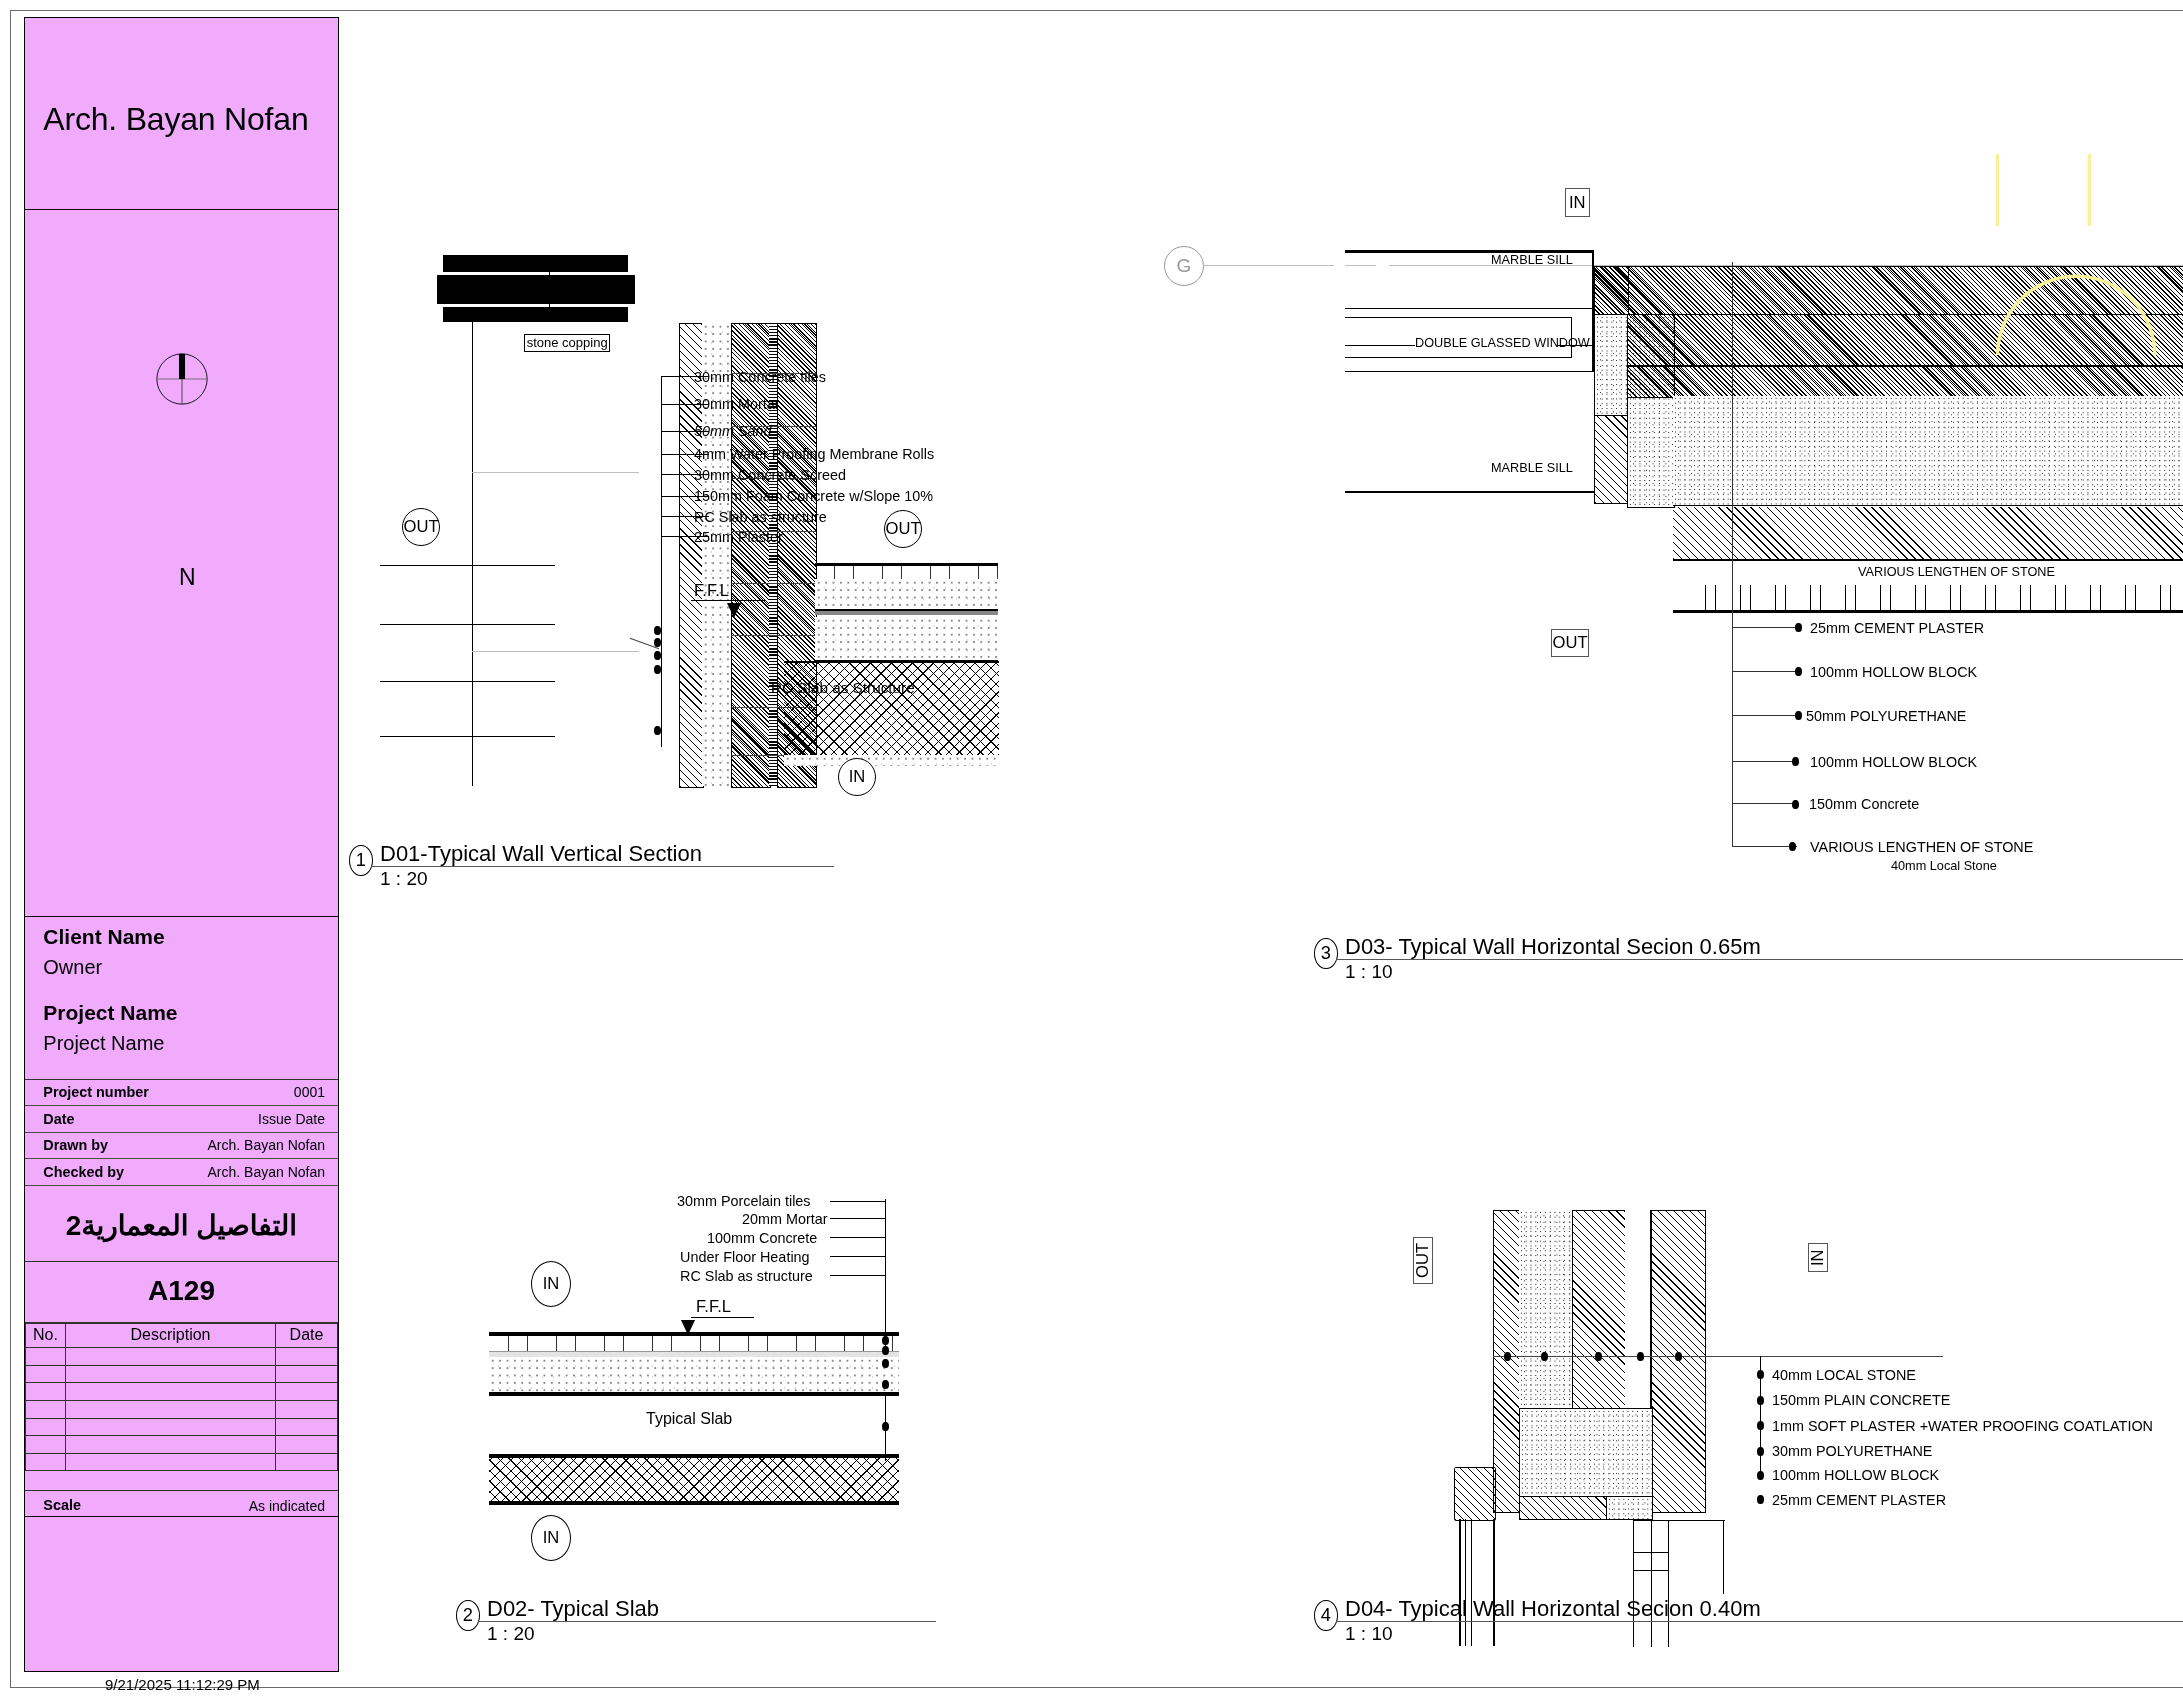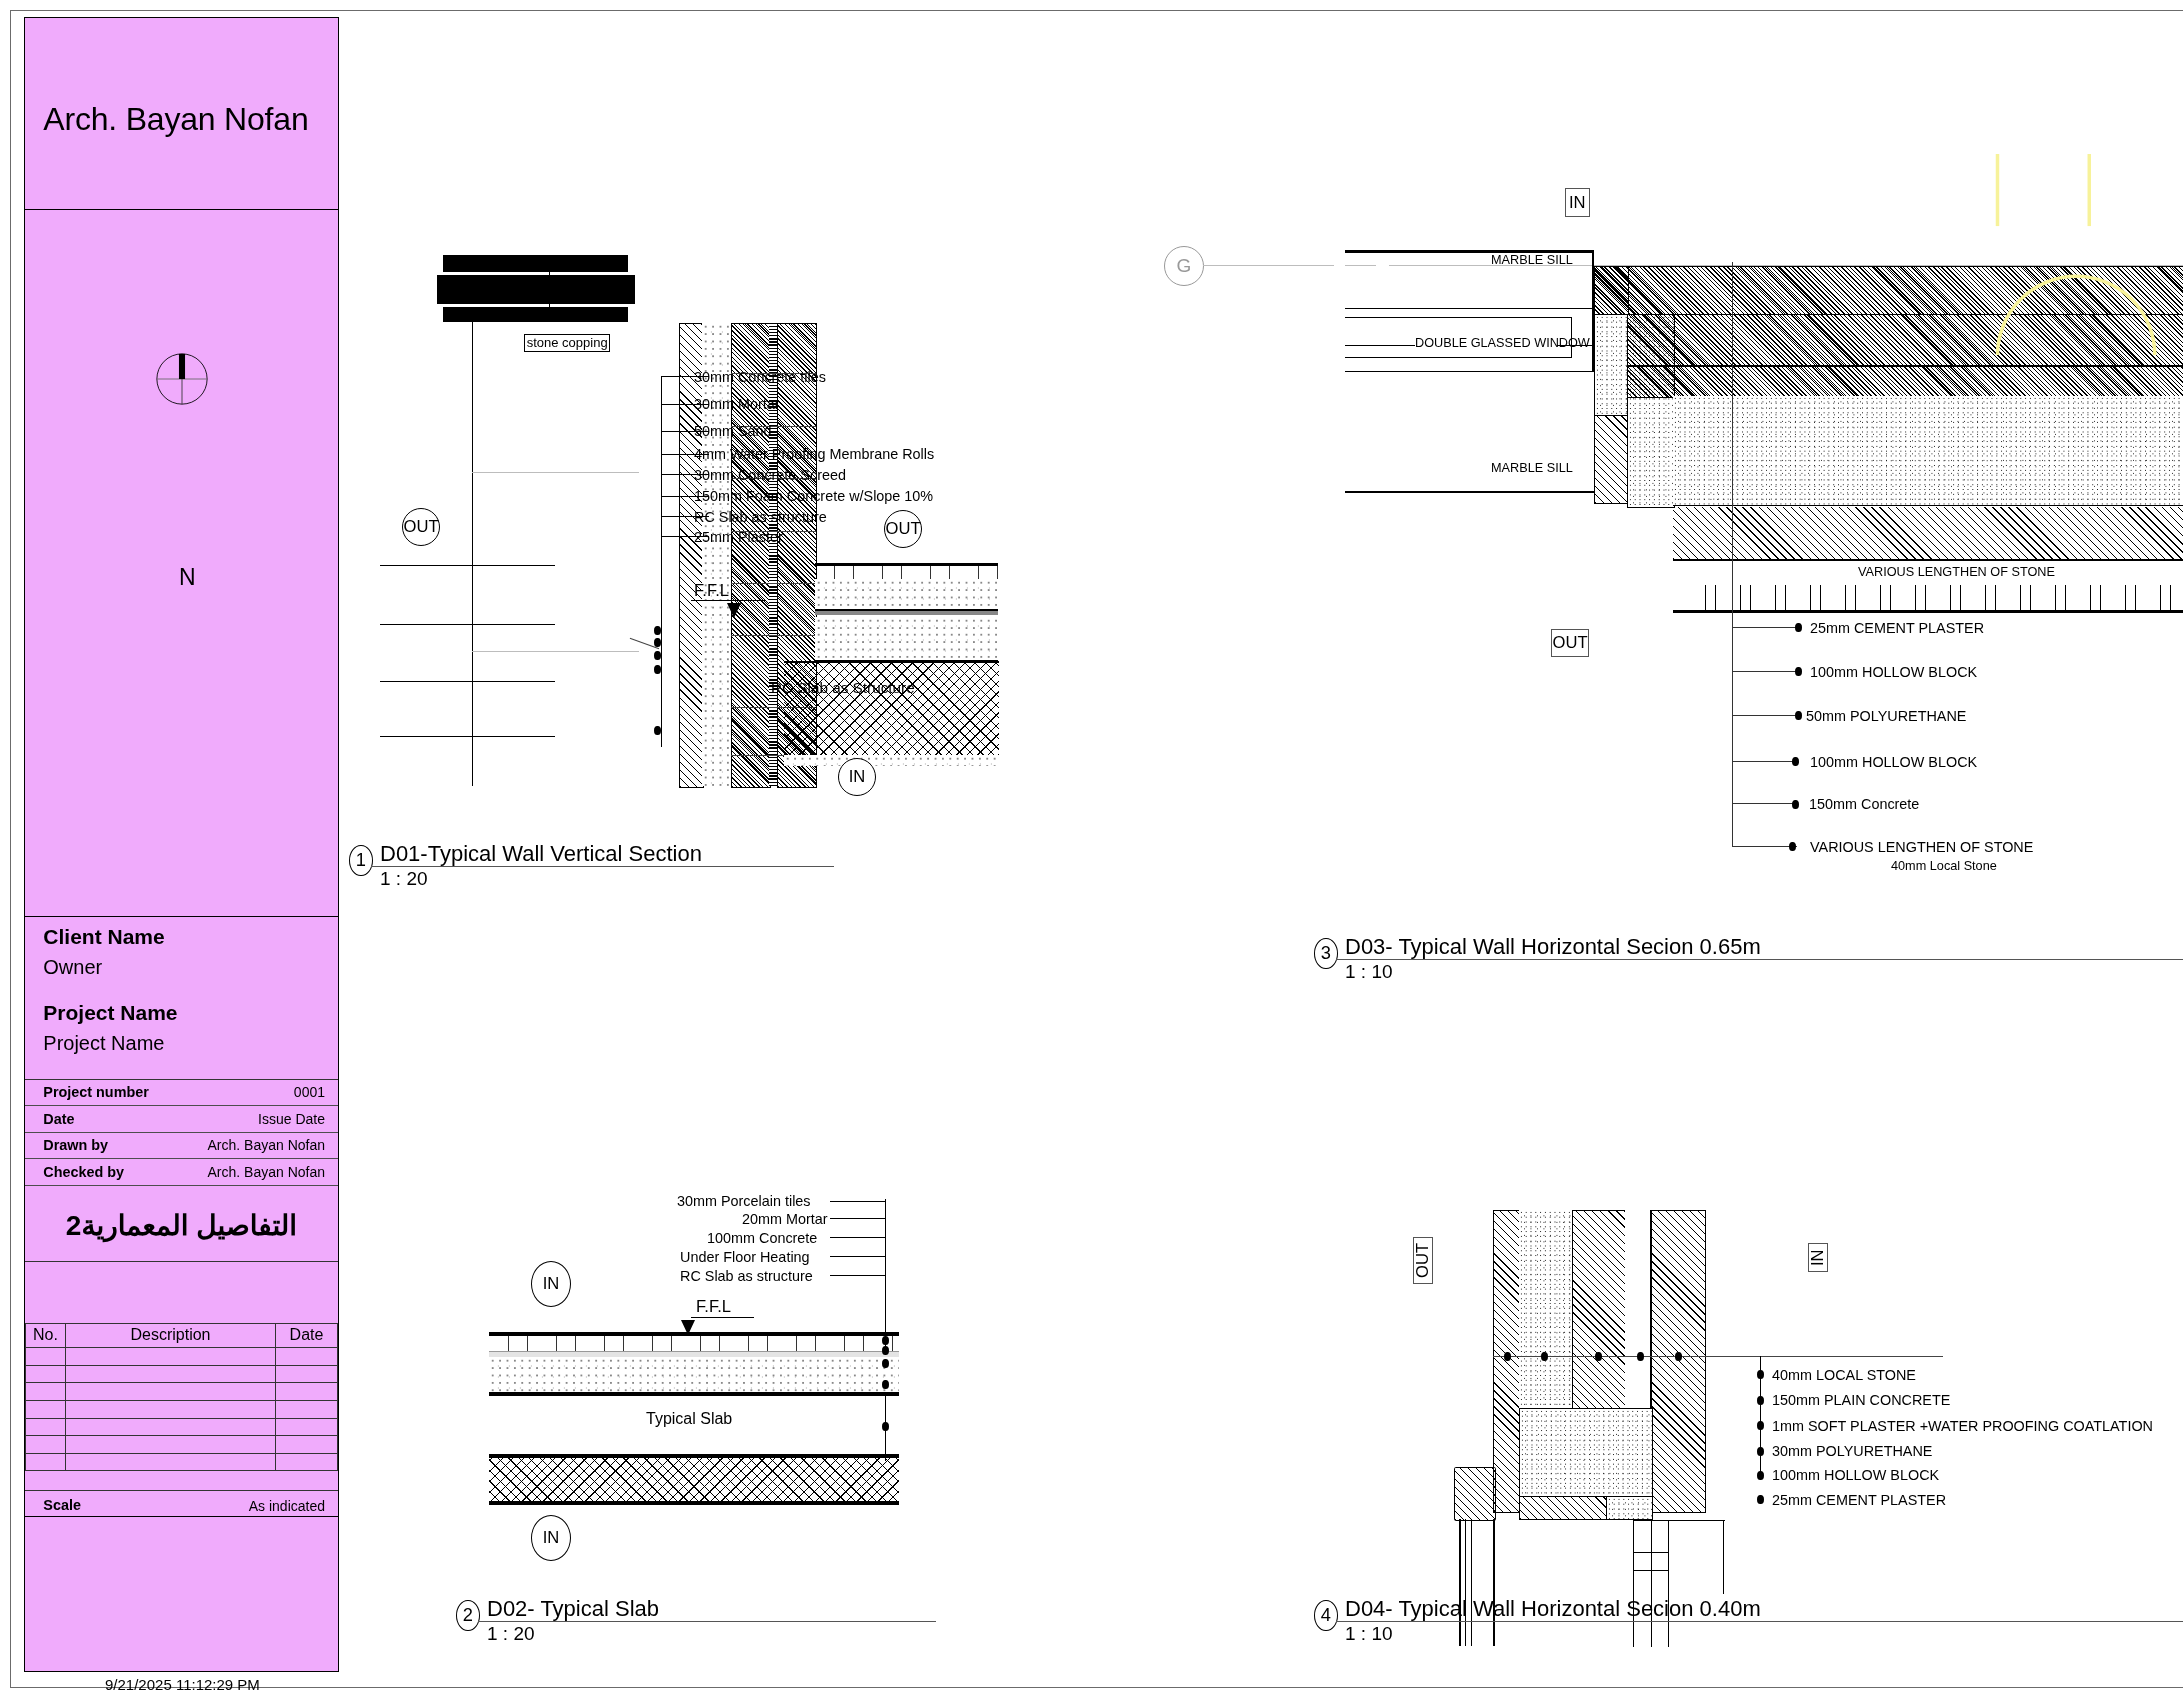--- a/index.html
+++ b/index.html
@@ -310,20 +310,23 @@
     </div>
     <div class="kv-row" style="top:1141px">
       <span class="k">Checked by</span>
       <span class="v">Arch. Bayan Nofan</span>
     </div>
 
     <div class="tb-arabic" style="top:1168px">
       <span>التفاصيل المعمارية2</span>
     </div>
 
+    <div class="tb-sheetno" style="top:1244px">
+      <span>A129</span>
+    </div>
 
     <table class="rev-table" style="top:1305px">
       <tbody>
           <tr class="rev-hdr">
         <td class="rev-c1">No.</td>
         <td>Description</td>
         <td class="rev-c3">Date</td>
       </tr>
       <tr class="rev-body">
             <td class="rev-c1"></td>
@@ -428,21 +431,21 @@
     <div class="leader-line" style="left:661px; top:404px;  width:48px;"></div>
     <div class="leader-line" style="left:661px; top:431px;  width:48px;"></div>
     <div class="leader-line" style="left:661px; top:454px; width:48px;"></div>
     <div class="leader-line" style="left:661px; top:474px; width:48px;"></div>
     <div class="leader-line" style="left:661px; top:496px; width:48px;"></div>
     <div class="leader-line" style="left:661px; top:516px; width:48px;"></div>
     <div class="leader-line" style="left:661px; top:536px; width:48px;"></div>
 
     <div class="ann-text" style="left:694px; top:369px;">30mm Concrete tiles</div>
     <div class="ann-text" style="left:694px; top:396px;">30mm Mortar</div>
-    <div class="ann-text" style="left:694px; top:423px;">50mm Sand</div>
+    <div class="ann-text" style="left:694px; top:423px;font-style:italic;">50mm Sand</div>
     <div class="ann-text" style="left:694px; top:446px;">4mm Water Proofing Membrane Rolls</div>
     <div class="ann-text" style="left:694px; top:467px;">30mm Concrete Screed</div>
     <div class="ann-text" style="left:694px; top:488px;">150mm Foam Concrete w/Slope 10%</div>
     <div class="ann-text" style="left:694px; top:509px;">RC Slab as structure</div>
     <div class="ann-text" style="left:694px; top:529px;">25mm Plaster</div>
 
     <div class="dot" style="left:654px; top:626px;"></div>
     <div class="dot" style="left:654px; top:638px;"></div>
     <div class="dot" style="left:654px; top:651px;"></div>
     <div class="dot" style="left:654px; top:665px;"></div>

